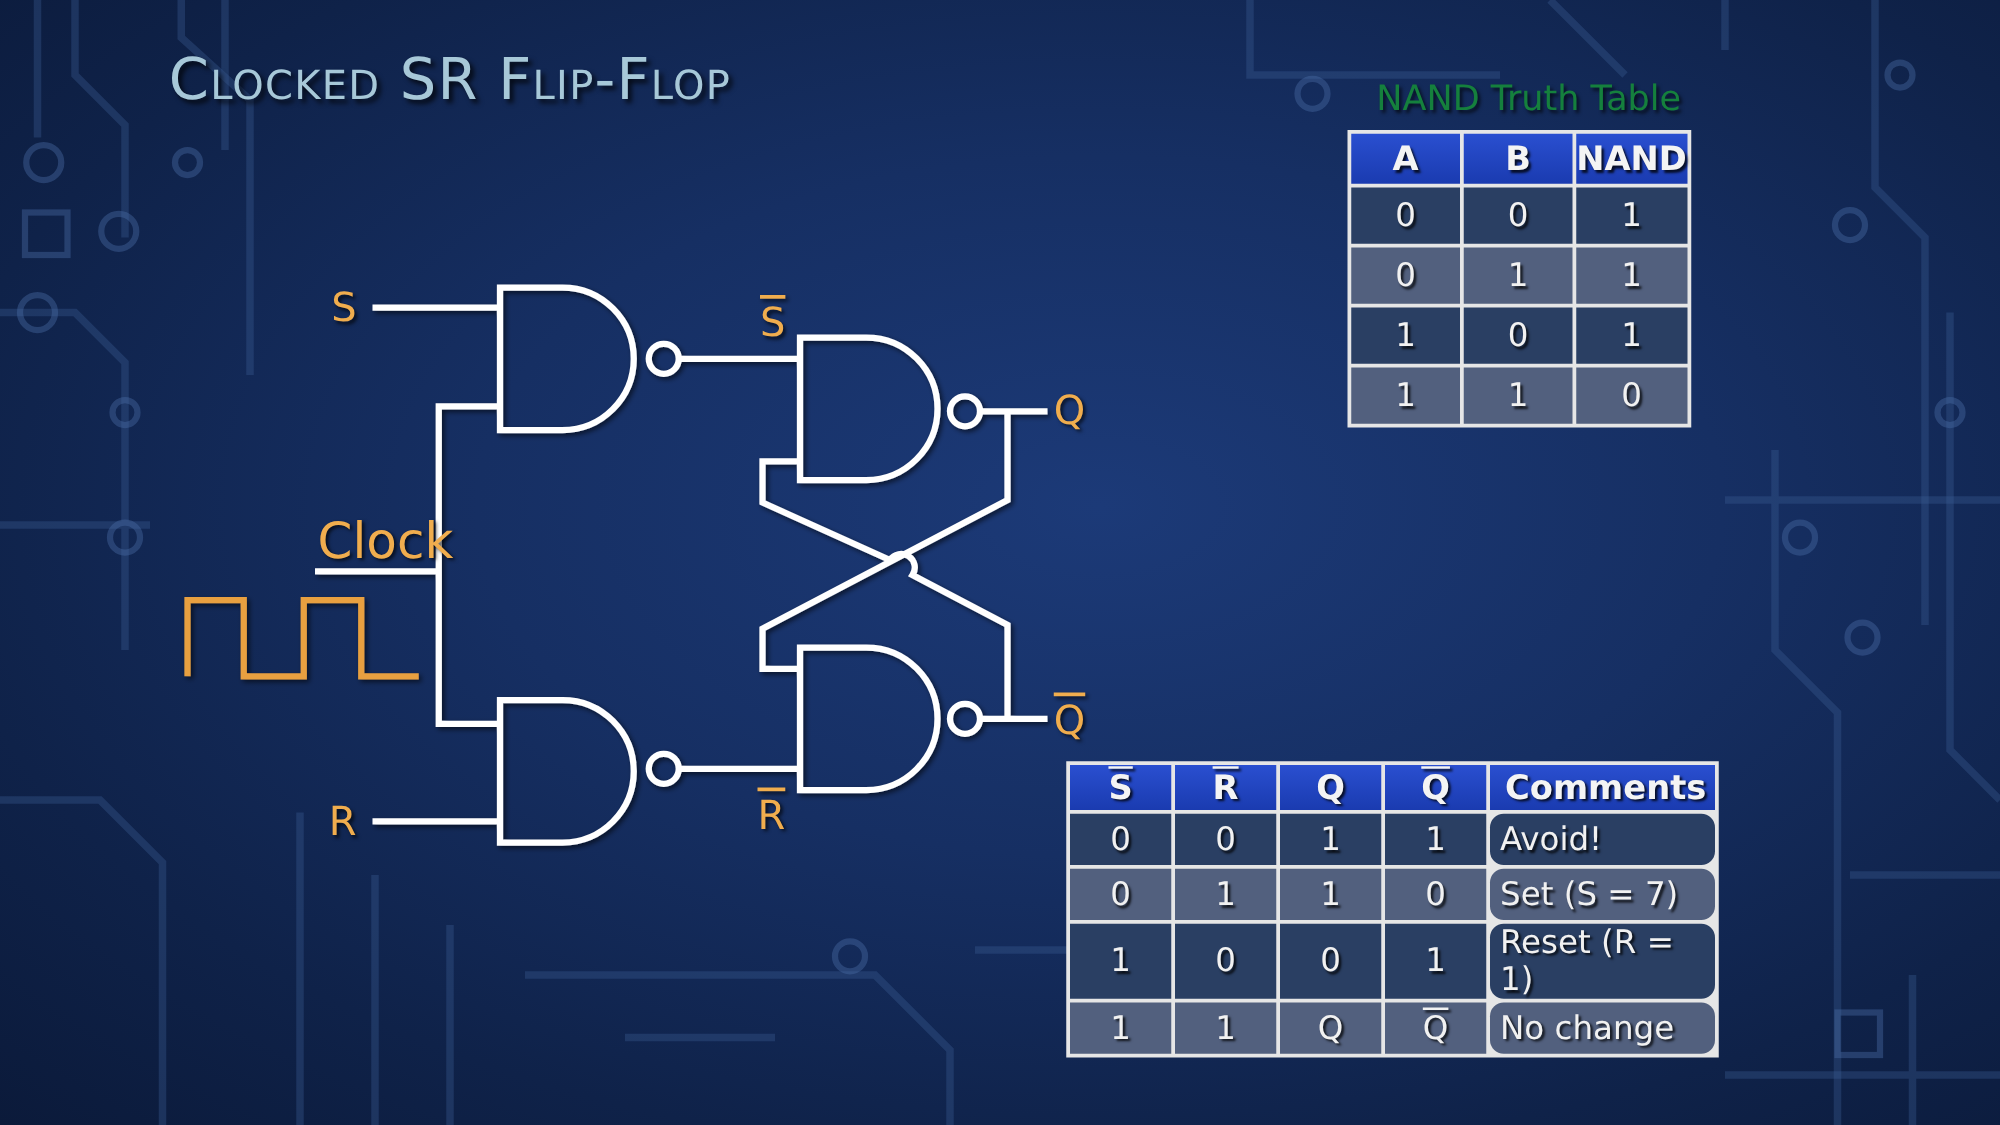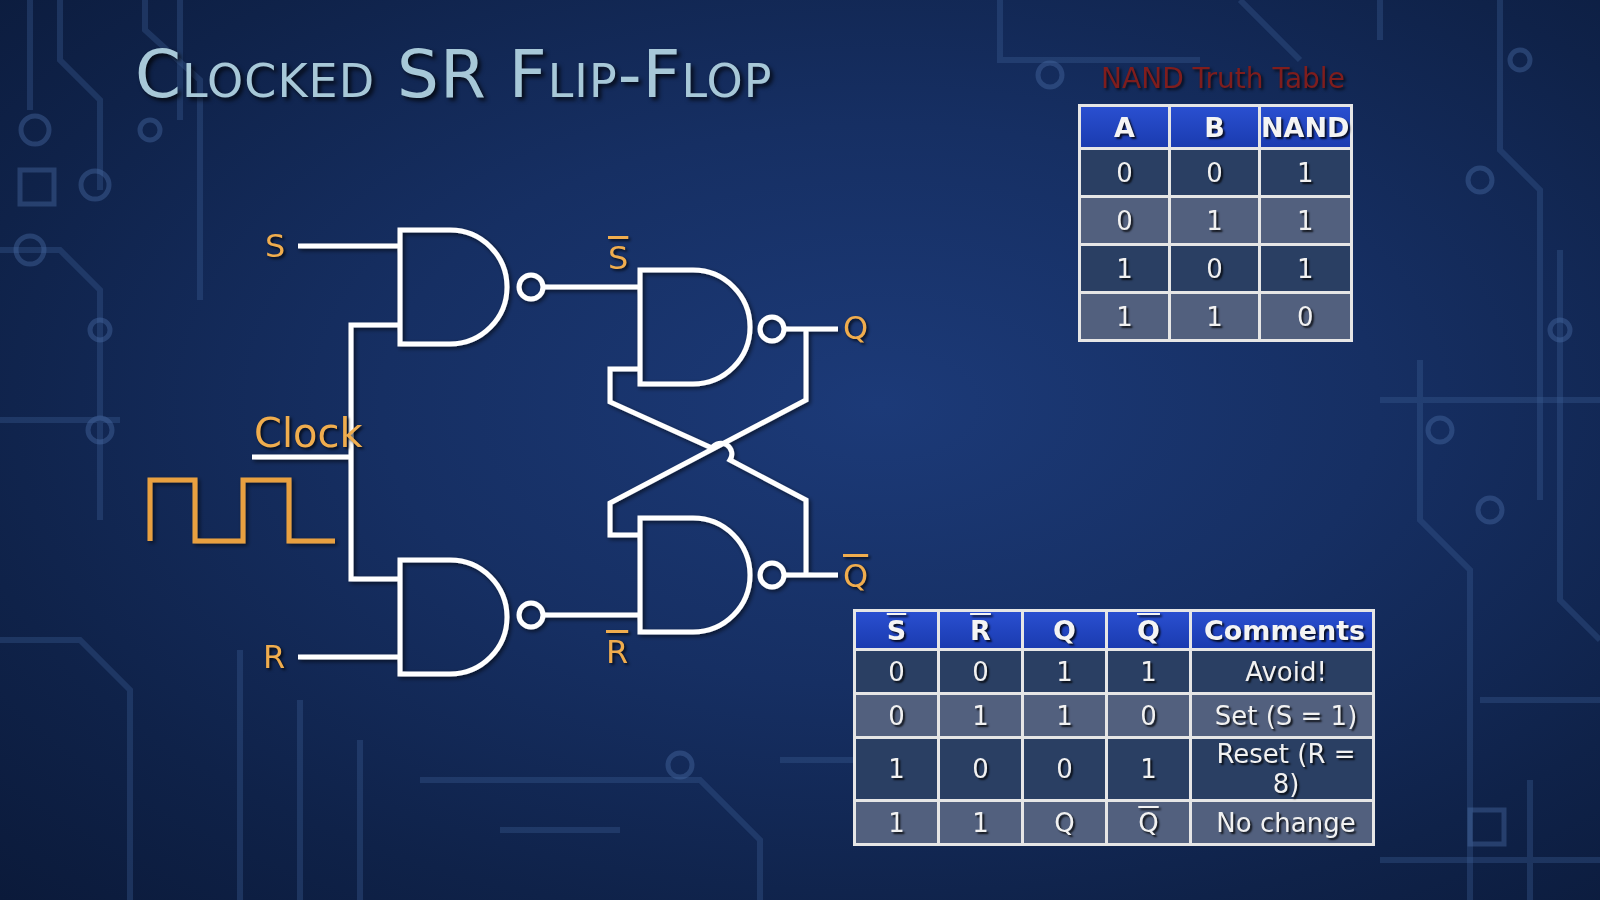--- a/index.html
+++ b/index.html
@@ -5,53 +5,53 @@
   html, body { margin: 0; padding: 0; }
   body {
     width: 1600px; height: 900px; overflow: hidden; position: relative;
     font-family: "DejaVu Sans", sans-serif;
     background: radial-gradient(ellipse at 55% 45%, #1c3a78 0%, #162f63 40%, #0f2249 75%, #0b1a3a 100%);
   }
   #bg { position: absolute; left: 0; top: 0; }
   .title {
     position: absolute; left: 135px; top: 36px; margin: 0;
     font-family: "DejaVu Sans", sans-serif; font-weight: normal;
-    font-variant: small-caps; font-size: 66px; letter-spacing: 1px;
+    font-variant: small-caps; font-size: 46px; letter-spacing: 1px;
     color: #a7c8d8; text-shadow: 3px 3px 4px rgba(0,0,0,0.75);
   }
   #circuit { position: absolute; left: 0; top: 0; }
   .lbl {
     position: absolute; color: #f0ad4e; font-size: 32px;
     text-shadow: 2px 2px 3px rgba(0,0,0,0.7); line-height: 1;
   }
   .ov { text-decoration: overline; }
   .tt-title {
     position: absolute; left: 1088px; top: 62px; width: 270px; text-align: center;
-    color: #7f1d1d; font-size: 28px; text-shadow: 2px 2px 3px rgba(0,0,0,0.7);
+    color: #15803d; font-size: 28px; text-shadow: 2px 2px 3px rgba(0,0,0,0.7);
   }
   table.tt {
     position: absolute; border-collapse: separate; border-spacing: 3px;
     background: #e6e6e6; color: #f1f1f1;
     text-shadow: 2px 2px 2px rgba(0,0,0,0.8);
   }
   table.tt th {
     background: linear-gradient(#2a4fd0, #1a3bb0); font-weight: bold;
     color: #f4f4f4; padding: 0; font-size: 27px;
   }
   table.tt td { padding: 0; text-align: center; font-size: 26px; }
   table.tt tr.odd td { background: #2a3f63; }
   table.tt tr.even td { background: #52607e; }
   #nand-table { left: 1078px; top: 104px; }
   #nand-table th { width: 87px; height: 40px; }
   #nand-table td { height: 45px; }
   #sr-table { left: 853px; top: 609px; }
   #sr-table th { width: 81px; height: 36px; }
   #sr-table th.cmt { width: 168px; text-align: left; padding-left: 12px; }
   #sr-table td { height: 41px; }
-  #sr-table td.cmt { text-align: center; padding-left: 8px; }
+  #sr-table td.cmt { text-align: left; padding-left: 8px; border-radius: 11px; }
 </style>
 </head>
 <body>
 
 <svg id="bg" width="1600" height="900" viewBox="0 0 1600 900">
   <g fill="none" stroke="#3d5f95" stroke-opacity="0.35" stroke-width="6">
     <path d="M30 0 V110 M60 0 V60 L100 100 V190 M145 0 V30 L200 80 V300"></path>
     <path d="M0 250 H60 L100 290 V520 M0 420 H120 M0 640 H80 L130 690 V900"></path>
     <path d="M180 0 V120 M240 650 V900 M300 700 V900 M360 740 V900"></path>
     <path d="M1500 0 V150 L1540 190 V500 M1560 250 V600 L1600 640"></path>
@@ -177,28 +177,28 @@
       <td>0</td>
       <td>1</td>
       <td>1</td>
       <td class="cmt">Avoid!</td>
     </tr>
     <tr class="even">
       <td>0</td>
       <td>1</td>
       <td>1</td>
       <td>0</td>
-      <td class="cmt">Set (S = 1)</td>
-    </tr>
-    <tr class="odd">
-      <td>1</td>
-      <td>0</td>
-      <td>0</td>
-      <td>1</td>
-      <td class="cmt">Reset (R = 8)</td>
+      <td class="cmt">Set (S = 7)</td>
+    </tr>
+    <tr class="odd">
+      <td>1</td>
+      <td>0</td>
+      <td>0</td>
+      <td>1</td>
+      <td class="cmt">Reset (R = 1)</td>
     </tr>
     <tr class="even">
       <td>1</td>
       <td>1</td>
       <td>Q</td>
       <td style="text-decoration: overline;">Q</td>
       <td class="cmt">No change</td>
     </tr>
   </tbody>
 </table>

